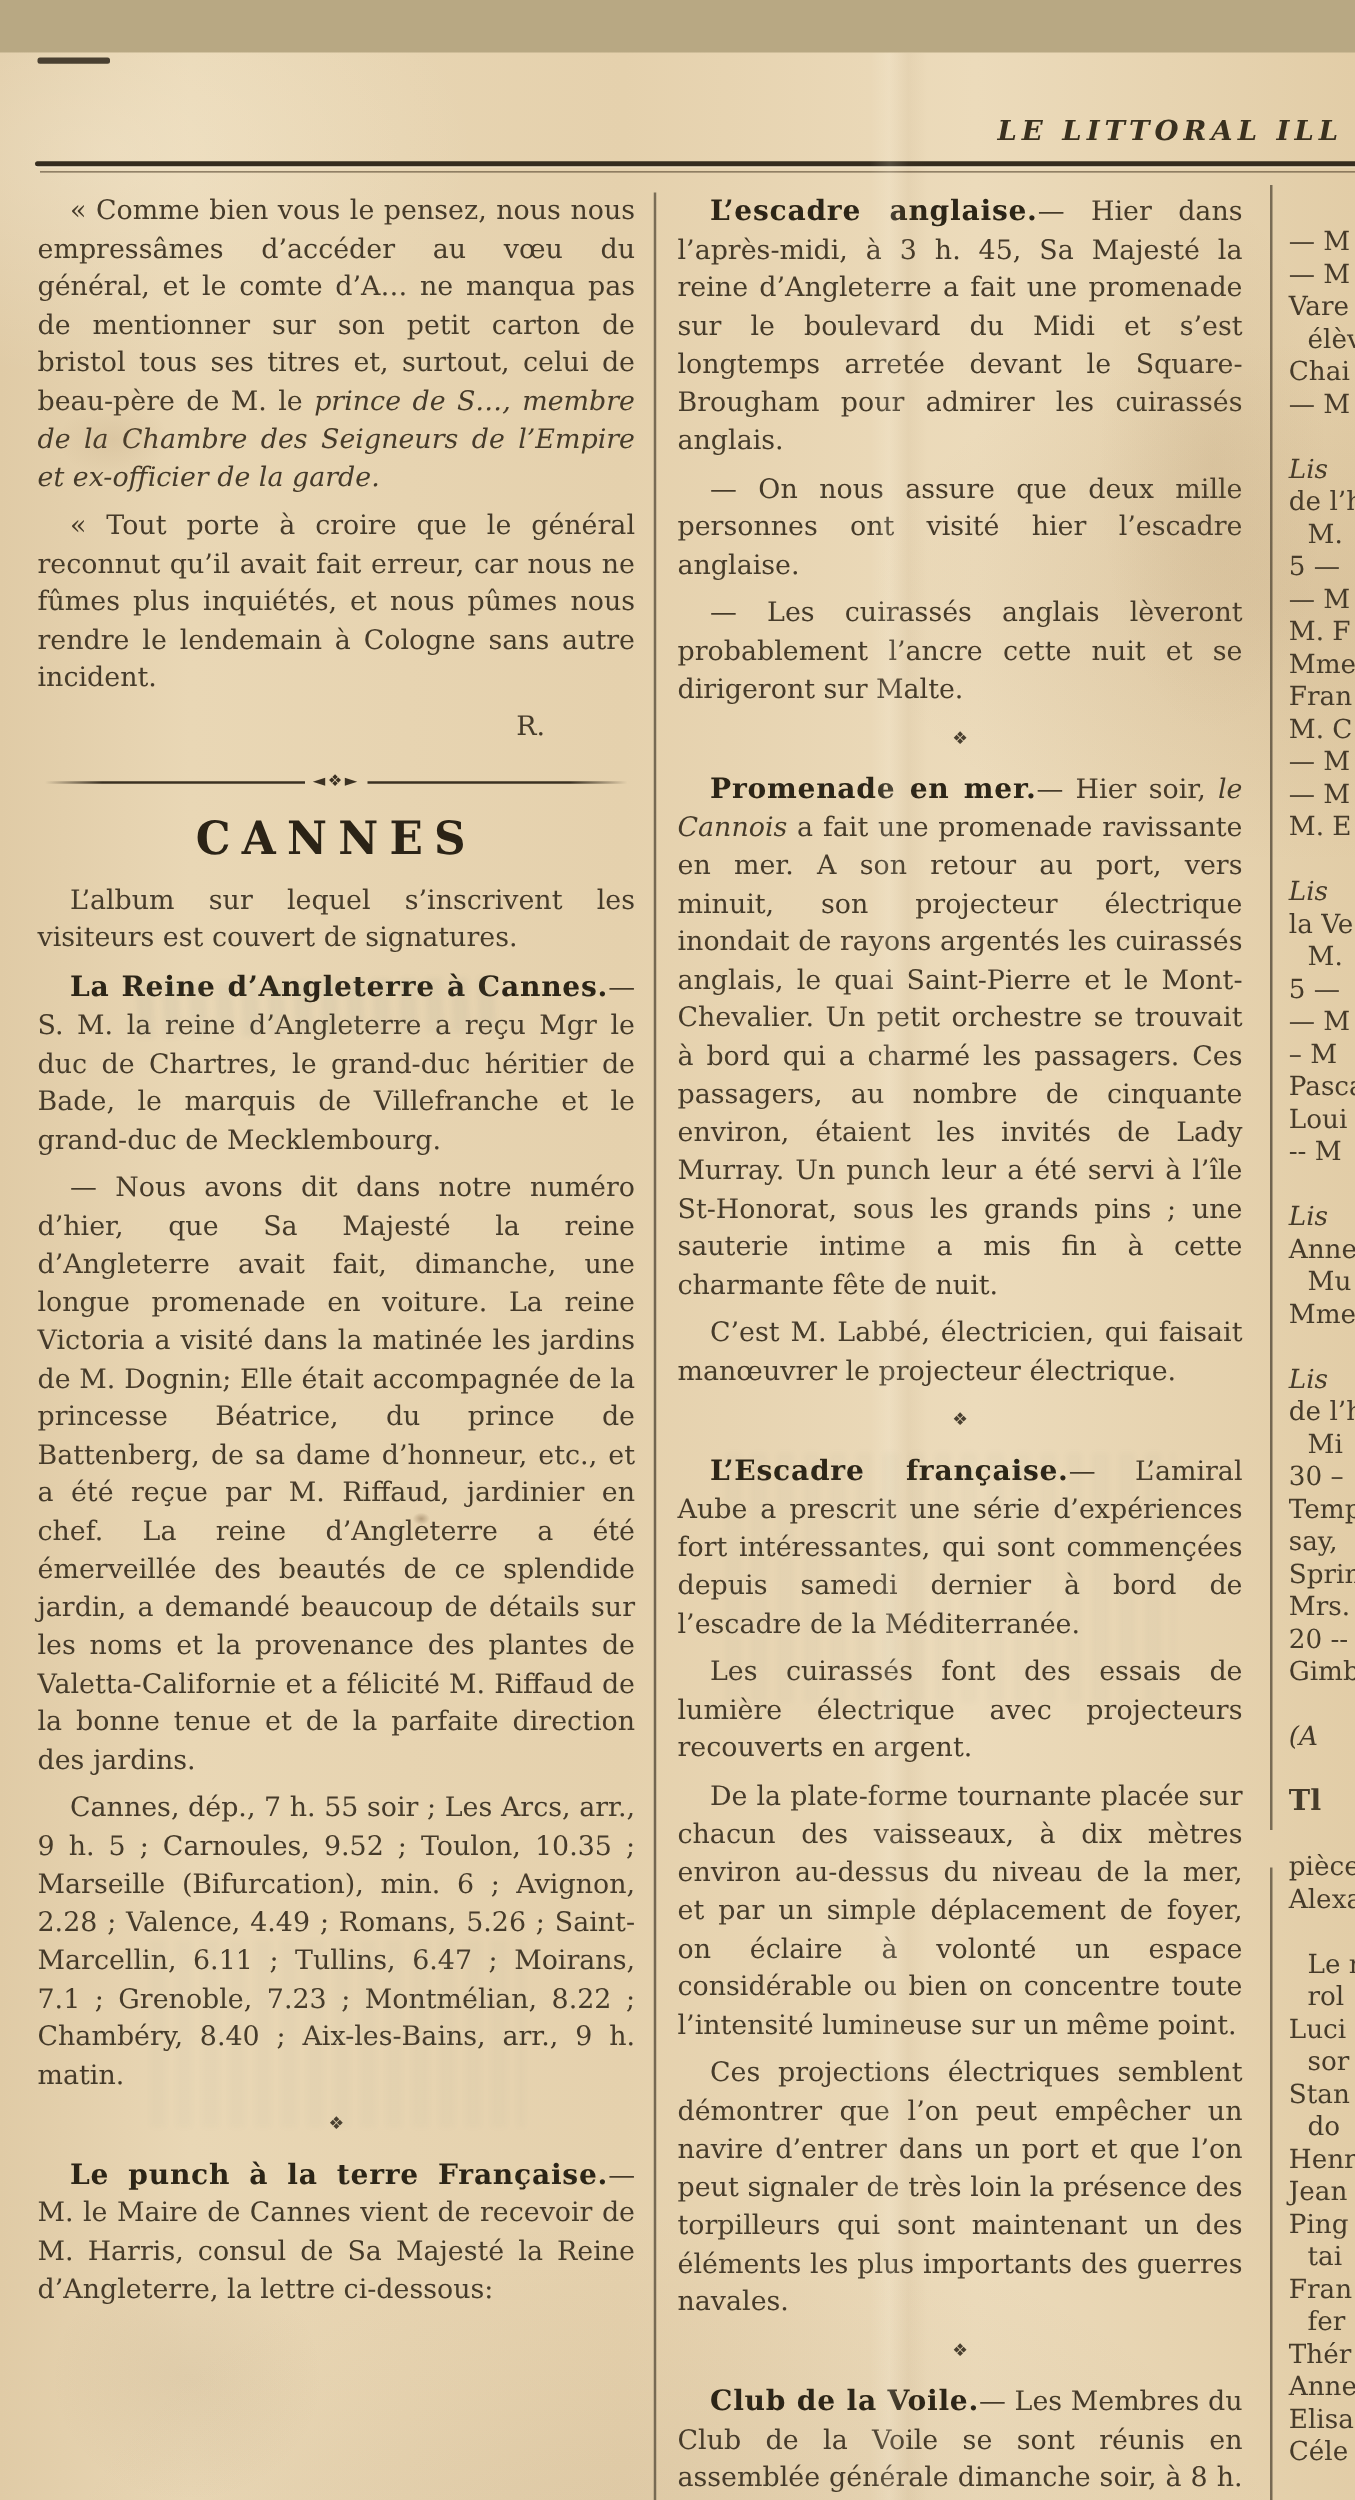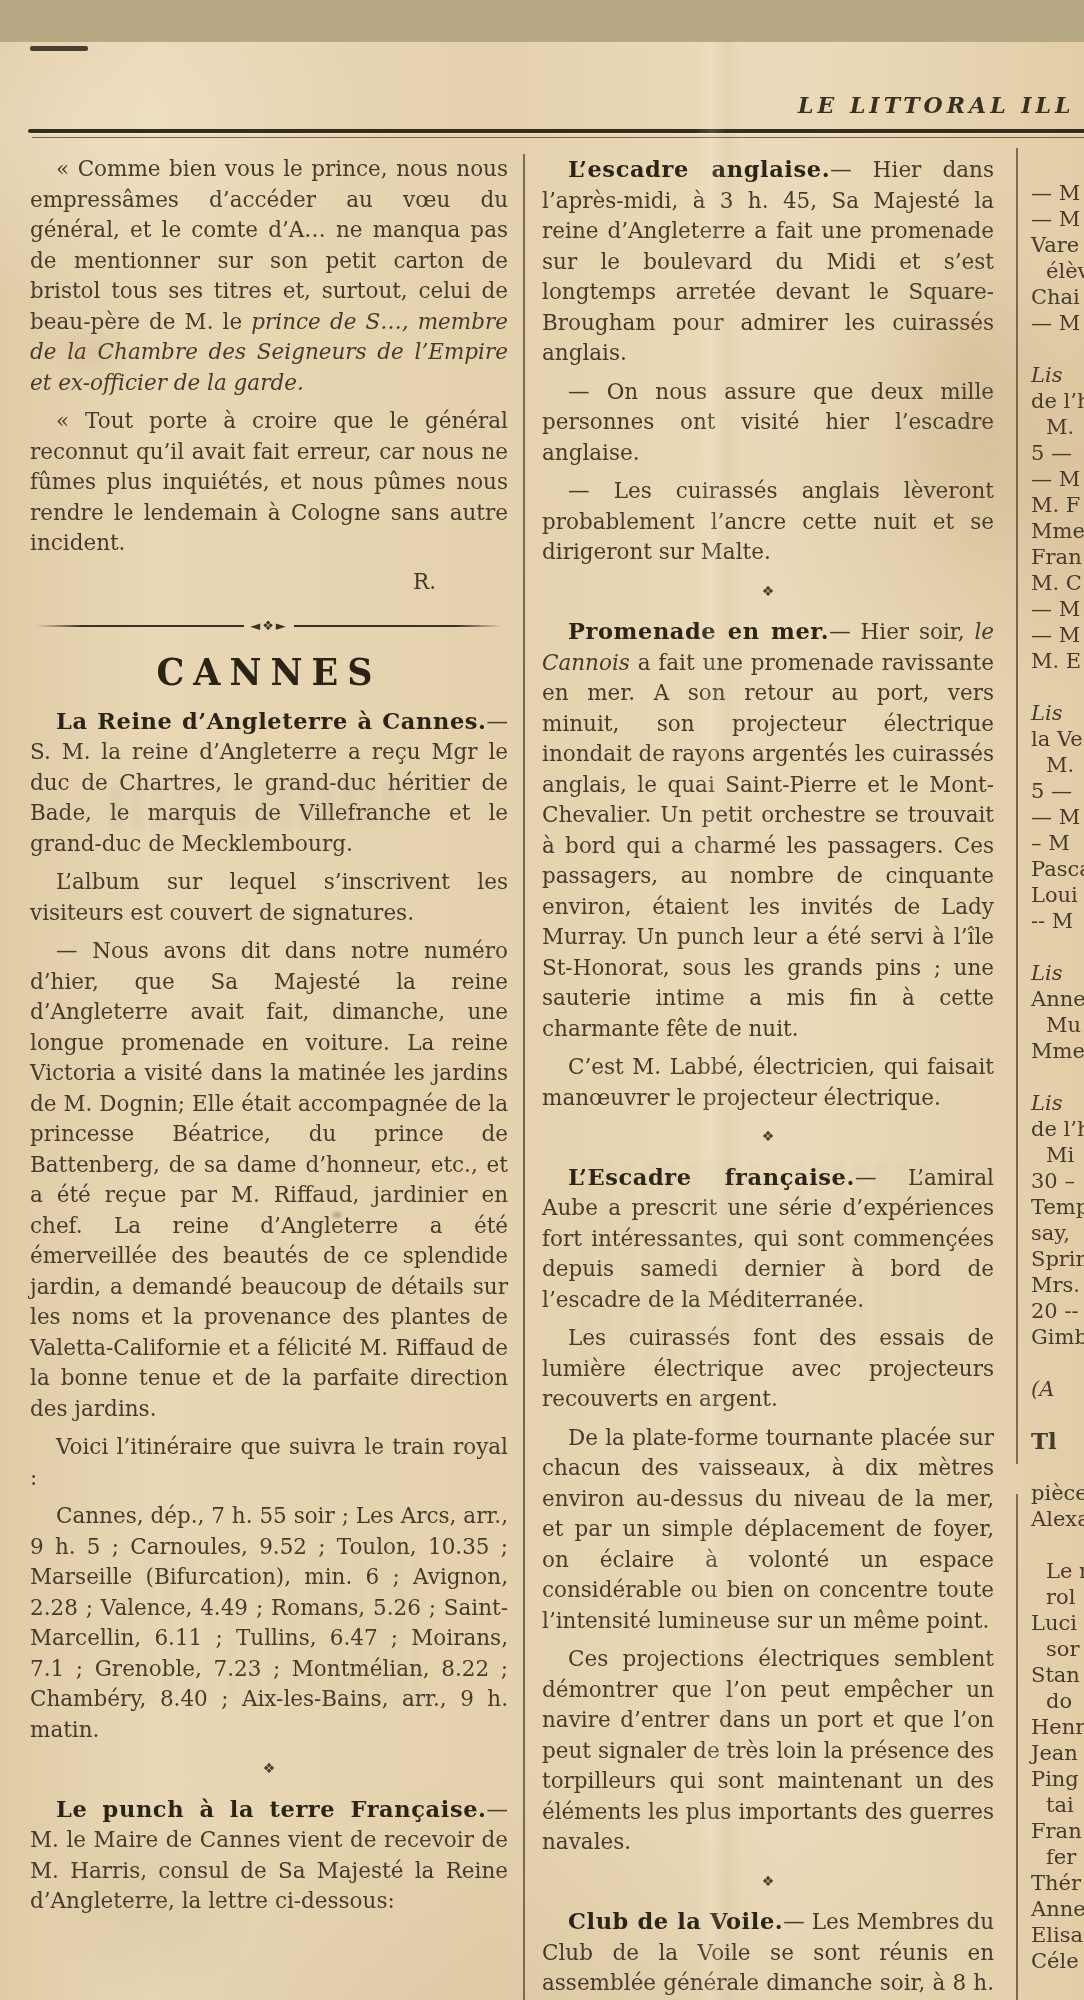--- a/index.html
+++ b/index.html
@@ -71,36 +71,35 @@
   <div class="corner-mark"></div>
   <div class="running-head">LE LITTORAL ILL</div>
   <div class="rule-thick"></div>
   <div class="rule-thin"></div>
 
   <div class="vr vr1"></div>
   <div class="vr vr2a"></div>
   <div class="vr vr2b"></div>
 
   <section class="col col1">
-    <p class="just"><span>« Comme bien vous le prince, nous nous empressâmes d’accéder au vœu du général, et le comte d’A… ne manqua pas de mentionner sur son petit carton de bristol tous ses titres et, surtout, celui de beau-père de M. le </span><i>prince de S…, membre de la Chambre des Seigneurs de l’Empire et ex-officier de la garde.</i></p>
+    <p class="just"><span>« Comme bien vous le pensez, nous nous empressâmes d’accéder au vœu du général, et le comte d’A… ne manqua pas de mentionner sur son petit carton de bristol tous ses titres et, surtout, celui de beau-père de M. le </span><i>prince de S…, membre de la Chambre des Seigneurs de l’Empire et ex-officier de la garde.</i></p>
     <p class="just">« Tout porte à croire que le général reconnut qu’il avait fait erreur, car nous ne fûmes plus inquiétés, et nous pûmes nous rendre le lendemain à Cologne sans autre incident.</p>
     <p class="signature">R.</p>
 
     <div class="divider">
       <span class="dline"></span>
       <span class="dorn">◄❖►</span>
       <span class="dline dline-r"></span>
     </div>
 
     <h1 class="city-head">CANNES</h1>
 
+    <p class="just">L’album sur lequel s’inscrivent les visiteurs est couvert de signatures.</p>
     <p class="just"><b class="lead">La Reine d’Angleterre à Cannes.</b><span>— S. M. la reine d’Angleterre a reçu Mgr le duc de Chartres, le grand-duc héritier de Bade, le marquis de Villefranche et le grand-duc de Mecklembourg.</span></p>
-    <p class="just">L’album sur lequel s’inscrivent les visiteurs est couvert de signatures.</p>
     <p class="just">— Nous avons dit dans notre numéro d’hier, que Sa Majesté la reine d’Angleterre avait fait, dimanche, une longue promenade en voiture. La reine Victoria a visité dans la matinée les jardins de M. Dognin; Elle était accompagnée de la princesse Béatrice, du prince de Battenberg, de sa dame d’honneur, etc., et a été reçue par M. Riffaud, jardinier en chef. La reine d’Angleterre a été émerveillée des beautés de ce splendide jardin, a demandé beaucoup de détails sur les noms et la provenance des plantes de Valetta-Californie et a félicité M. Riffaud de la bonne tenue et de la parfaite direction des jardins.</p>
-    <p class="just">Voici l’itinéraire que suivra le train royal :</p>
     <p class="just">Cannes, dép., 7 h. 55 soir ; Les Arcs, arr., 9 h. 5 ; Carnoules, 9.52 ; Toulon, 10.35 ; Marseille (Bifurcation), min. 6 ; Avignon, 2.28 ; Valence, 4.49 ; Romans, 5.26 ; Saint-Marcellin, 6.11 ; Tullins, 6.47 ; Moirans, 7.1 ; Grenoble, 7.23 ; Montmélian, 8.22 ; Chambéry, 8.40 ; Aix-les-Bains, arr., 9 h. matin.</p>
 
     <div class="fleuron">❖</div>
 
     <p class="just"><b class="lead">Le punch à la terre Française.</b><span>— M. le Maire de Cannes vient de recevoir de M. Harris, consul de Sa Majesté la Reine d’Angleterre, la lettre ci-dessous:</span></p>
 
   </section>
 
   <section class="col col2">
     <p class="just"><b class="lead">L’escadre anglaise.</b><span>— Hier dans l’après-midi, à 3 h. 45, Sa Majesté la reine d’Angleterre a fait une promenade sur le boulevard du Midi et s’est longtemps arretée devant le Square-Brougham pour admirer les cuirassés anglais.</span></p>

